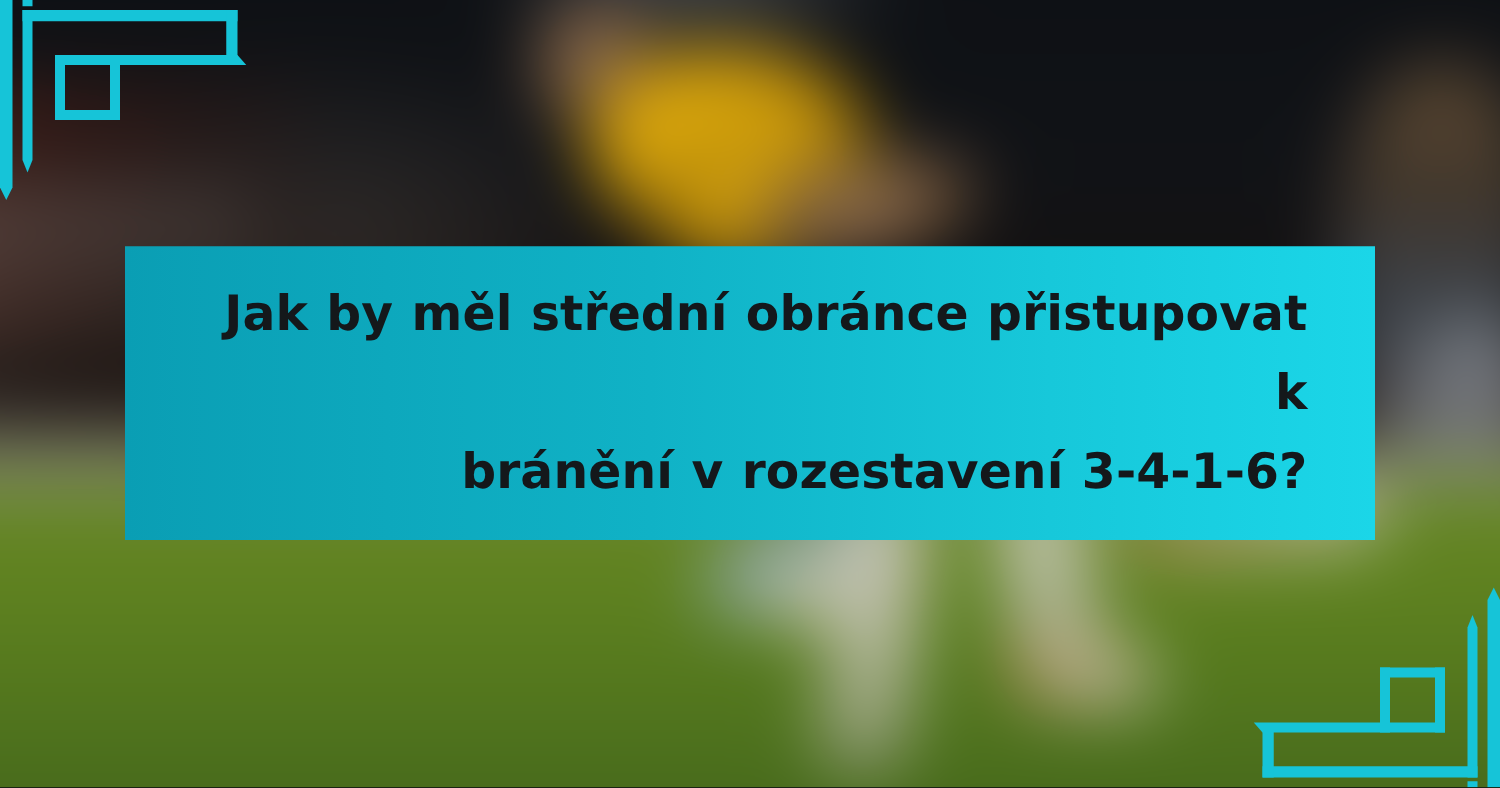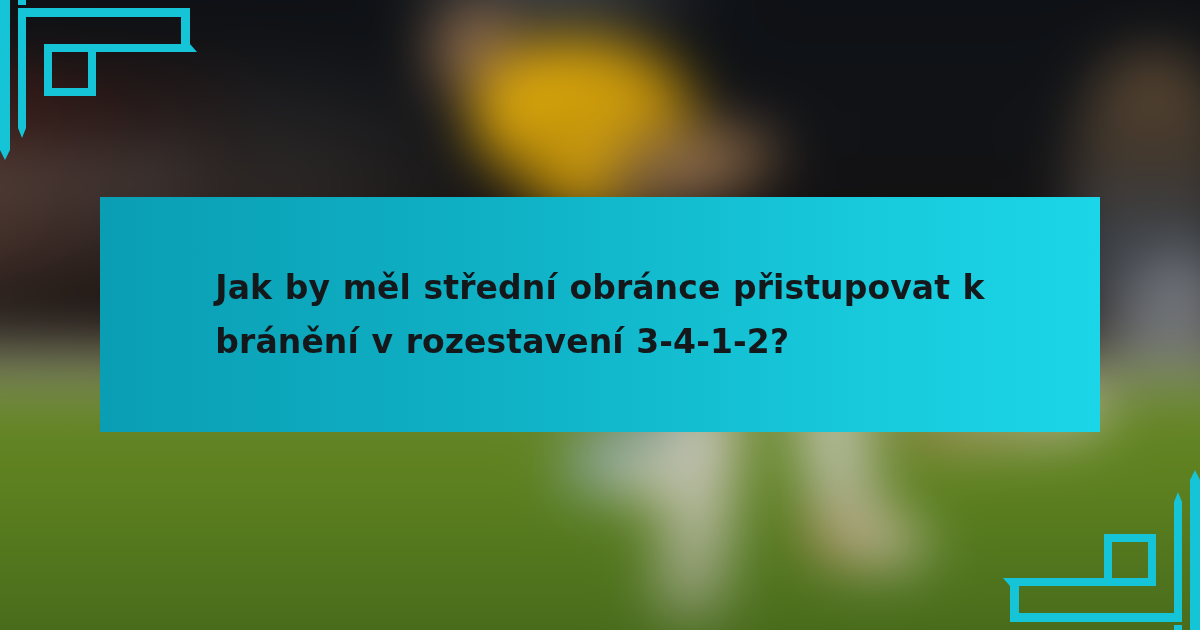--- a/index.html
+++ b/index.html
@@ -140,25 +140,25 @@
     height:235px;
     background:linear-gradient(90deg, #0a9eb4 0%, #10b2c6 42%, #17c8da 74%, #1bd6e8 100%);
     display:flex;
     align-items:center;
     justify-content:center;
     padding:0 54px;
   }
 
   .banner-title {
     font-family:"DejaVu Sans", sans-serif;
-    font-size:33px;
+    font-size:39px;
     line-height:1.62;
     font-weight:600;
     color:#14181b;
-    text-align:left;
+    text-align:right;
     letter-spacing:.1px;
     word-spacing:1px;
   }
 
   
   .deco { position:absolute; pointer-events:none; }
 
   .deco-tl { left:0; top:0; width:400px; height:180px; }
   .deco-br { right:0; bottom:0; width:400px; height:180px; transform:rotate(180deg); }
 
@@ -223,16 +223,16 @@
         <polygon points="44,44 190,44 197,52 44,52"></polygon>
         <rect x="44" y="44" width="8" height="52"></rect>
         <rect x="44" y="88" width="52" height="8"></rect>
         <rect x="88" y="44" width="8" height="52"></rect>
         <rect x="18" y="0" width="8" height="5"></rect>
       </g>
     </svg>
   </div>
 
   <div class="banner">
-    <h1 class="banner-title"><span>Jak by měl střední obránce přistupovat k</span><br><span>bránění v rozestavení 3-4-1-2?</span></h1>
+    <h1 class="banner-title"><span>Jak by měl střední obránce přistupovat k</span><br><span>bránění v rozestavení 3-4-1-6?</span></h1>
   </div>
 
 </div>
 
 </body></html>

